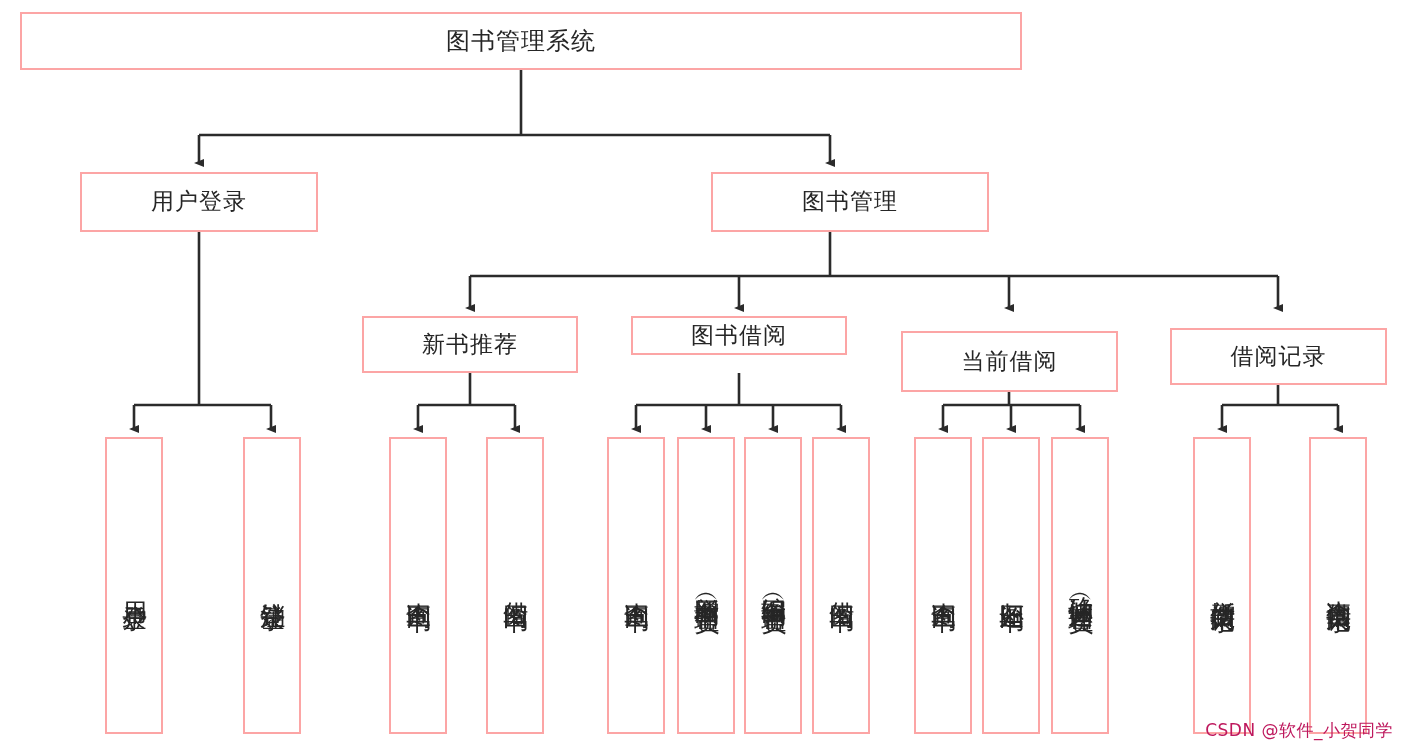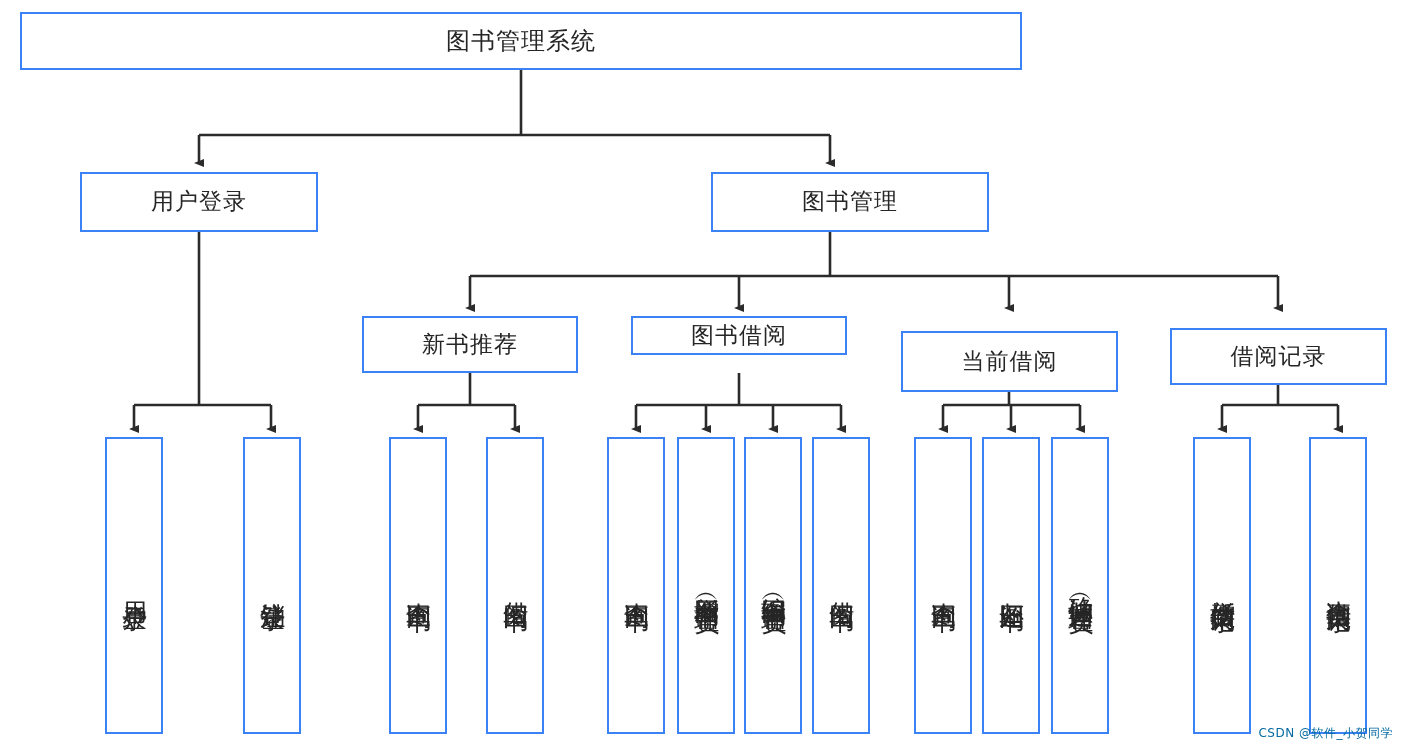--- a/index.html
+++ b/index.html
@@ -23,21 +23,21 @@
     left: 0;
     top: 0;
     width: 1405px;
     height: 747px;
     pointer-events: none;
   }
   .node {
     position: absolute;
     box-sizing: border-box;
     background: #ffffff;
-    border: 2px solid #3b82f6;
+    border: 2px solid #fca5a5;
     display: flex;
     align-items: center;
     justify-content: center;
     color: #262626;
     z-index: 3;
   }
   .node-h {
     font-size: 23px;
     letter-spacing: 1px;
     line-height: 1.2;
@@ -60,22 +60,22 @@
   .node-v .vtext {
     writing-mode: vertical-rl;
     text-orientation: upright;
     display: block;
     max-height: 100%;
   }
   .watermark {
     position: absolute;
     right: 12px;
     bottom: 5px;
-    font-size: 12px;
-    color: #0369a1;
+    font-size: 17px;
+    color: #be185d;
     white-space: nowrap;
     z-index: 5;
     letter-spacing: 0.5px;
   }
 </style>
 </head>
 <body>
 
 <div id="canvas">
 

